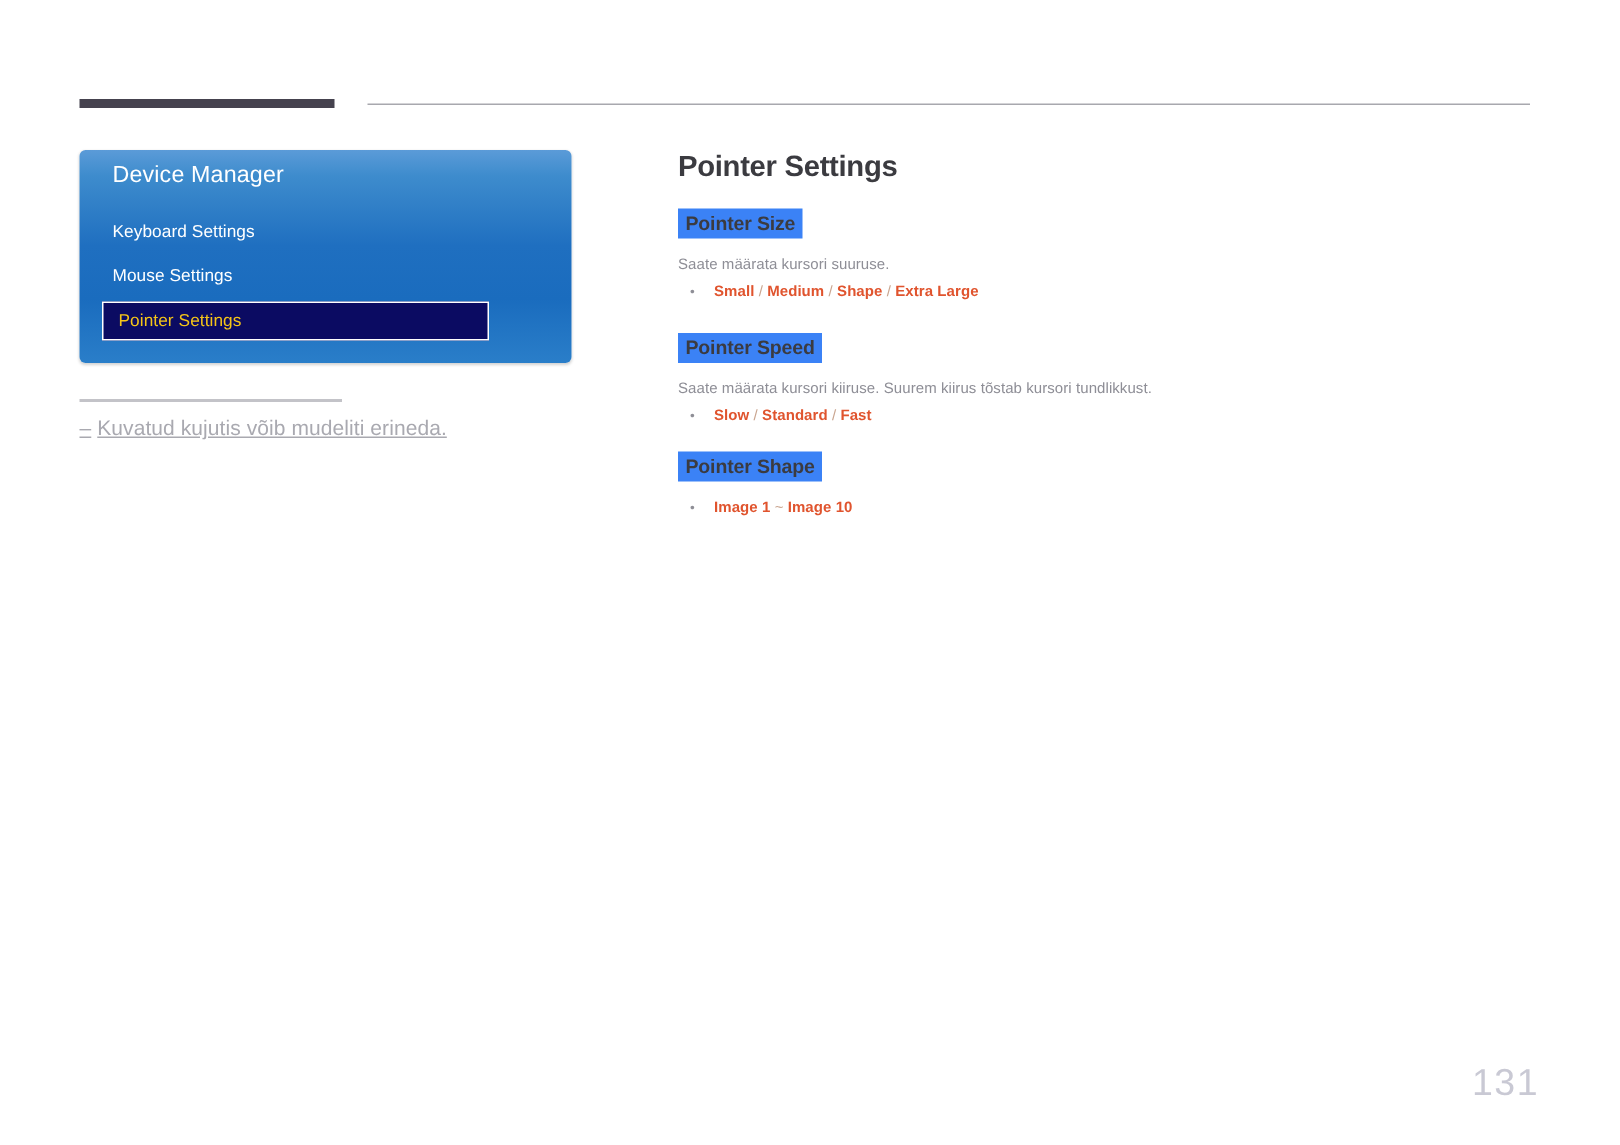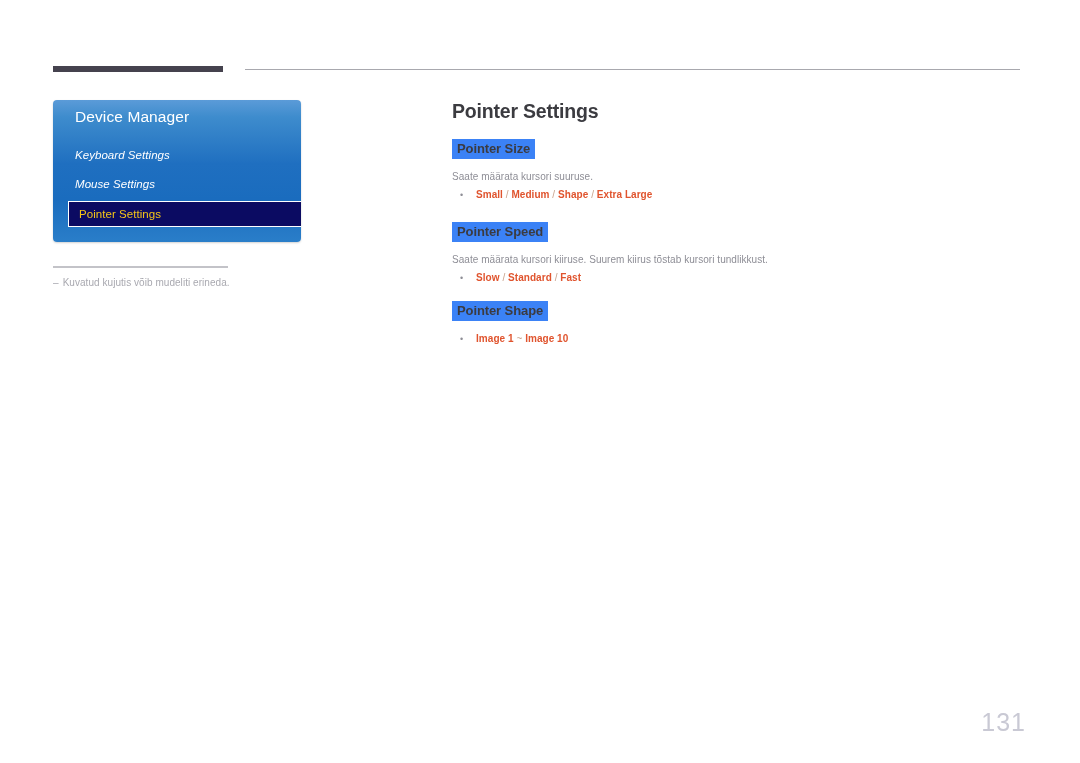--- a/index.html
+++ b/index.html
@@ -36,21 +36,21 @@
     width: 775px;
     height: 1px;
     background: #a8a8ae;
   }
 
   
   .osd-panel {
     position: absolute;
     left: 53px;
     top: 100px;
-    width: 248px;
+    width: 328px;
     height: 142px;
     border-radius: 4px;
     background: linear-gradient(to bottom,
         #5b9bd8 0%,
         #3e8ccd 12%,
         #1f6fc0 45%,
         #1a6cbe 70%,
         #2a7ec9 100%);
     box-shadow: 0 1px 2px rgba(0,0,0,0.18);
     overflow: hidden;
@@ -62,21 +62,20 @@
     font-size: 15.5px;
     color: #ffffff;
     letter-spacing: 0.1px;
   }
   .osd-item {
     position: absolute;
     left: 22px;
     font-size: 11.5px;
     color: #ffffff;
     letter-spacing: 0.05px;
-    font-style: italic;
   }
   .osd-item-1 { top: 49px; }
   .osd-item-2 { top: 78px; }
 
   .osd-item-selected {
     position: absolute;
     left: 15px;
     top: 101px;
     width: 258px;
     height: 26px;
@@ -98,24 +97,25 @@
     left: 53px;
     top: 266px;
     width: 175px;
     height: 1.5px;
     background: #c3c3c8;
   }
   .footnote {
     position: absolute;
     left: 53px;
     top: 277px;
-    font-size: 10px;
+    font-size: 14px;
     color: #a9a9b0;
     letter-spacing: 0.05px;
     white-space: nowrap;
+    text-decoration: underline;
   }
   .footnote .dash { margin-right: 4px; }
 
   
   .content {
     position: absolute;
     left: 452px;
     top: 100px;
     width: 570px;
   }

